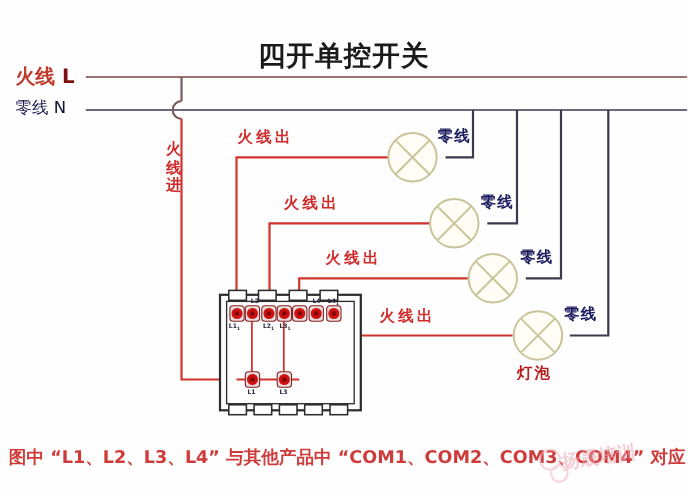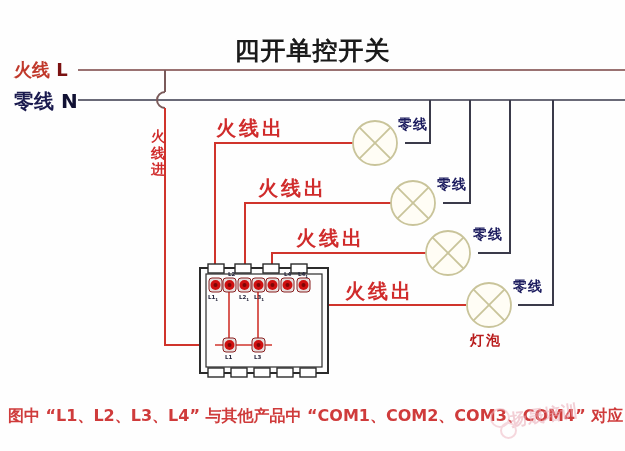--- a/index.html
+++ b/index.html
@@ -12,25 +12,25 @@
 
   .lbl{position:absolute;white-space:nowrap;line-height:1;}
 
   .title{
     left:0;right:0;top:14px;text-align:center;
     font-size:25px;font-weight:bold;color:#1a1a1a;
     letter-spacing:1px;
     margin-top:24px;
   }
   .live-lbl{font-size:18px;font-weight:bold;color:#c0392b;}
-  .neutral-lbl{font-size:20px;font-weight:bold;color:#1a1a4e;}
+  .neutral-lbl{font-size:15px;font-weight:normal;color:#1a1a4e;}
   .live-lbl .en{color:#7b1111;}
   .neutral-lbl .en{color:#111133;}
 
-  .hot-out{font-size:20px;font-weight:bold;color:#d02b2b;letter-spacing:3px;}
+  .hot-out{font-size:14px;font-weight:bold;color:#d02b2b;letter-spacing:3px;}
   .zero-tag{
     font-size:14px;font-weight:bold;color:#1b1b5e;letter-spacing:1px;
   }
   .bulb-cap{font-size:14px;font-weight:bold;color:#b91c1c;letter-spacing:2px;}
 
   .vhot{
     left:150px;top:128px;width:16px;
     font-size:14px;font-weight:bold;color:#d02b2b;
     text-align:center;line-height:1.18;
   }

